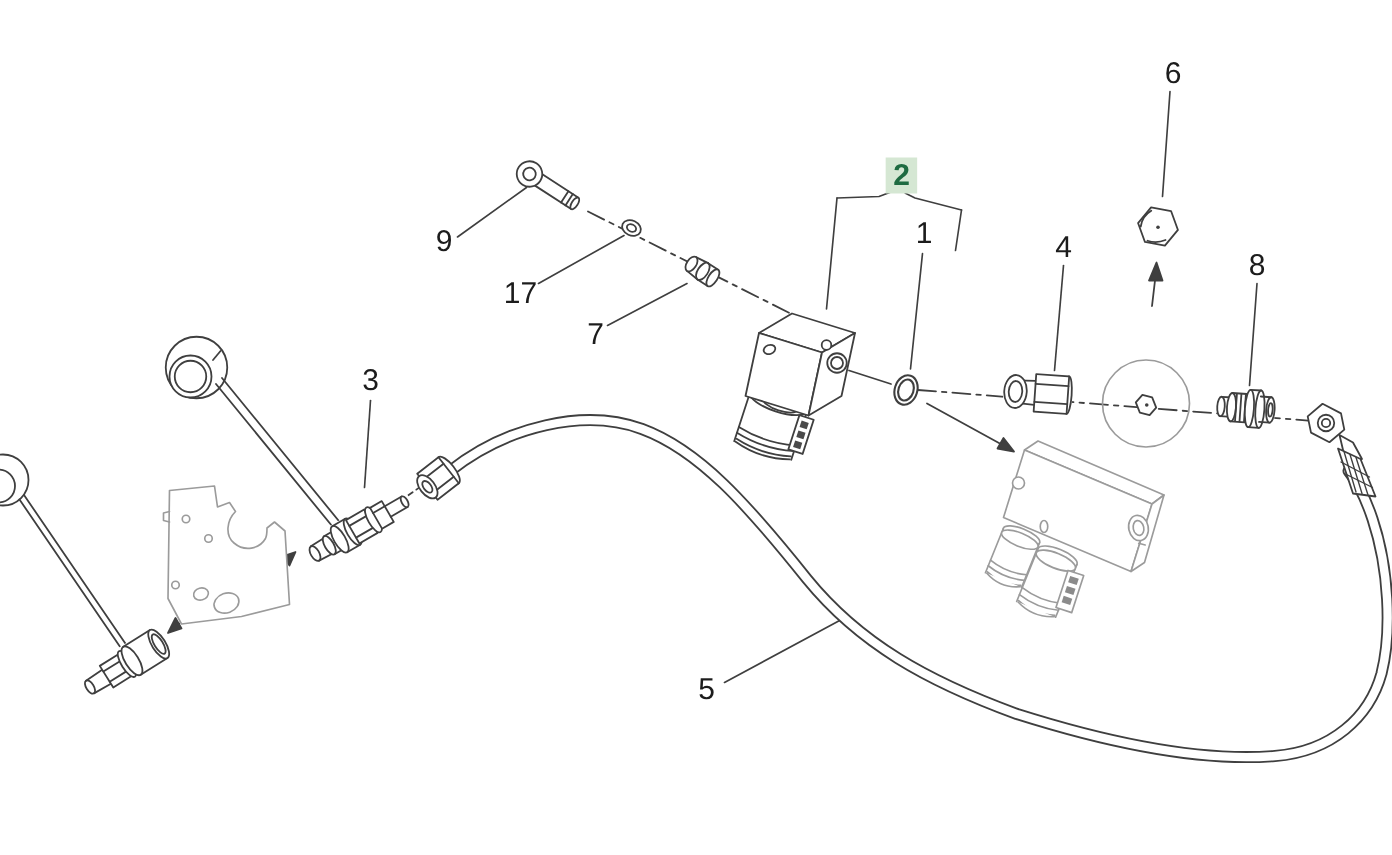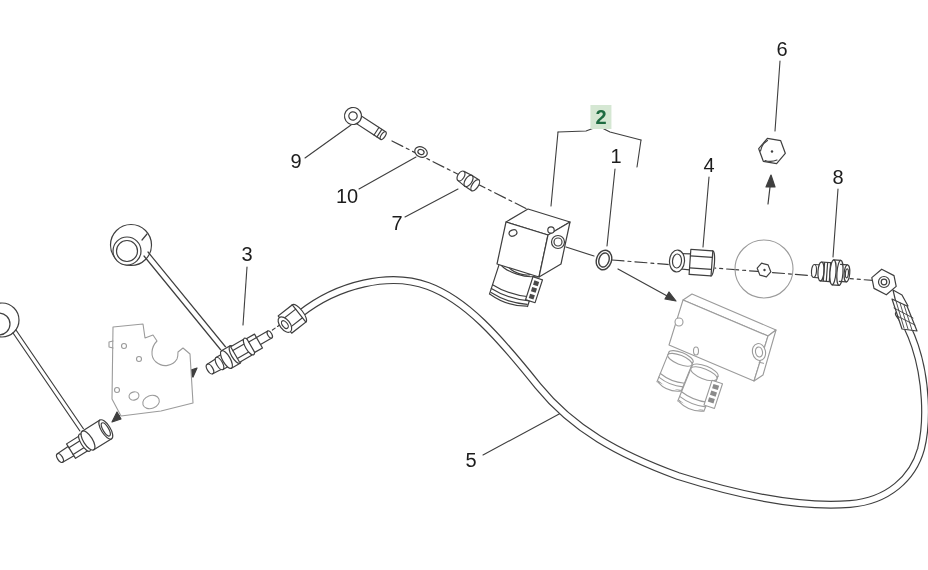--- a/index.html
+++ b/index.html
@@ -312,15 +312,15 @@
 
 <div class="callout" style="left:616px;top:156px">1</div>
 <div class="callout highlight" style="left:601px;top:117px">2</div>
 <div class="callout" style="left:247px;top:254px">3</div>
 <div class="callout" style="left:709px;top:165px">4</div>
 <div class="callout" style="left:471px;top:460px">5</div>
 <div class="callout" style="left:782px;top:49px">6</div>
 <div class="callout" style="left:397px;top:223px">7</div>
 <div class="callout" style="left:838px;top:177px">8</div>
 <div class="callout" style="left:296px;top:161px">9</div>
-<div class="callout" style="left:347px;top:196px">10</div>
+<div class="callout" style="left:347px;top:196px">17</div>
 
 </div>
 
 </body></html>

